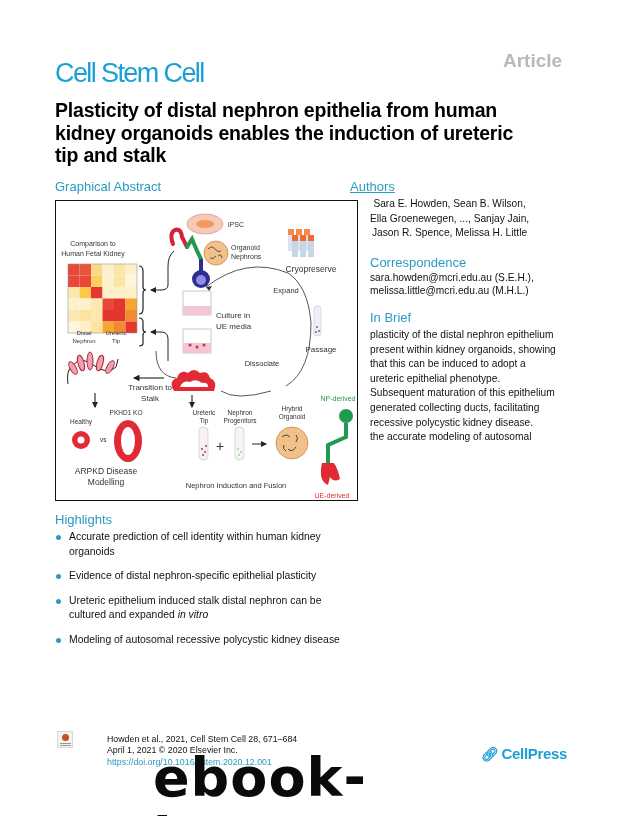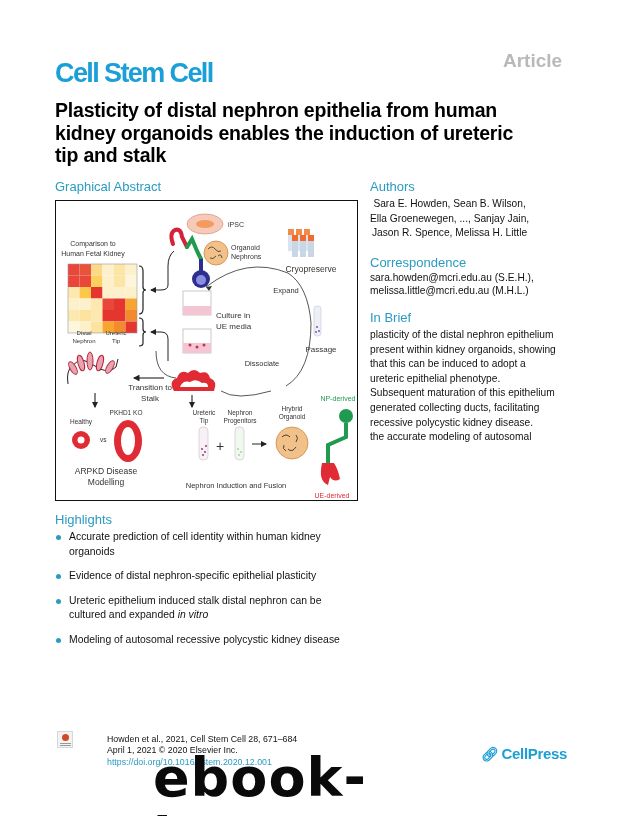--- a/index.html
+++ b/index.html
@@ -1,19 +1,19 @@
 <!DOCTYPE html>
 <html><head>
 <meta charset="utf-8">
 <style>
   * { box-sizing: border-box; margin: 0; padding: 0; }
   html, body { width: 628px; height: 816px; background: #ffffff; overflow: hidden; }
   body { position: relative; font-family: "Liberation Sans", sans-serif; color: #111; }
 
-  .journal-logo { position: absolute; left: 55px; top: 58px; font-size: 27px; font-weight: bold; color: #1a9fd6; letter-spacing: -1.6px; }
+  .journal-logo { position: absolute; left: 55px; top: 58px; font-size: 27px; font-weight: normal; color: #1a9fd6; letter-spacing: -1.6px; }
   .article-label { position: absolute; left: 503px; top: 50px; font-size: 19px; font-weight: bold; color: #b9b9b9; }
   .title { position: absolute; left: 55px; top: 99px; width: 520px; font-size: 19.5px; line-height: 22.5px; font-weight: bold; color: #000; letter-spacing: -0.2px; }
 
   .section-heading { position: absolute; font-size: 13px; color: #2a9bc2; }
   .body-text { position: absolute; font-size: 10.2px; line-height: 14.6px; color: #111; }
 
   
   .ga-box { position: absolute; left: 55px; top: 200px; width: 303px; height: 301px; border: 1.6px solid #111; background: #fff; overflow: hidden; }
   .ga-box svg { position: absolute; left: 0; top: 0; }
   .ga-text { font-family: "Liberation Sans", sans-serif; fill: #333; }
@@ -220,21 +220,21 @@
     <g>
       <circle cx="290" cy="215" r="7" fill="#1f9a4e"></circle>
       <path d="M290,222 L290,236 L272,244 L272,262" fill="none" stroke="#1f9a4e" stroke-width="4"></path>
       <path d="M266,262 Q262,280 272,284 L274,276 Q278,282 284,278 Q282,268 278,262 Z" fill="#e02b35"></path>
     </g>
     <text class="ga-text" x="276" y="297" font-size="7" text-anchor="middle" style="fill:#e02b35">UE-derived</text>
     <text class="ga-text" x="180" y="287" font-size="7.5" text-anchor="middle">Nephron Induction and Fusion</text>
   </svg>
 </div>
 
-<div class="section-heading" style="left:370px; top:179px;">Authors</div>
+<div class="section-heading" style="left:350px; top:179px;text-decoration:underline;">Authors</div>
 <div class="body-text" style="left:370px; top:197px;text-align:center;">
   <div>Sara E. Howden, Sean B. Wilson,</div>
   <div>Ella Groenewegen, ..., Sanjay Jain,</div>
   <div>Jason R. Spence, Melissa H. Little</div>
 </div>
 
 <div class="section-heading" style="left:370px; top:255px;">Correspondence</div>
 <div class="body-text" style="left:370px; top:272px; line-height:12.6px;">
   <div>sara.howden@mcri.edu.au (S.E.H.),</div>
   <div>melissa.little@mcri.edu.au (M.H.L.)</div>

